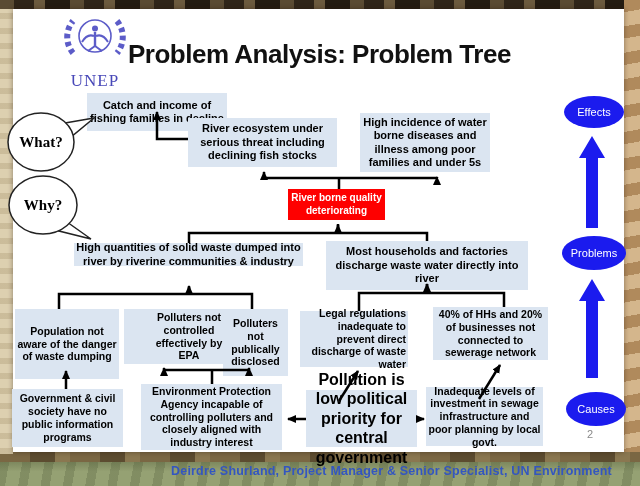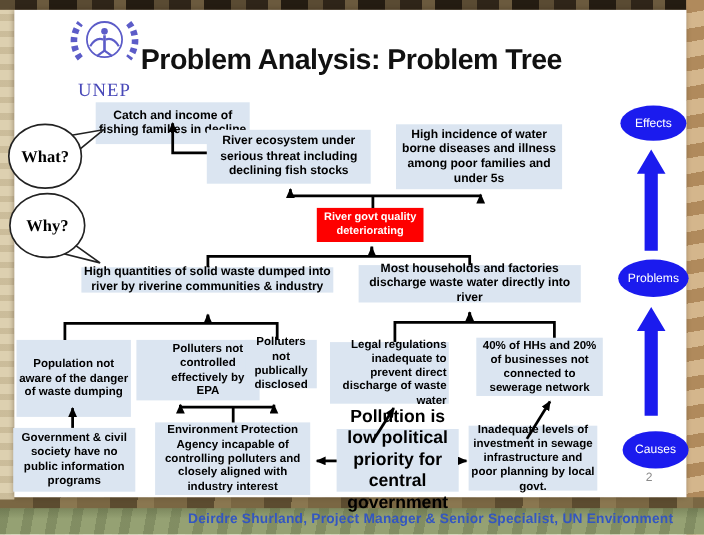--- a/index.html
+++ b/index.html
@@ -34,27 +34,27 @@
     font-size:26px;font-weight:800;color:#111;letter-spacing:-0.5px;}
 
   .logo{position:absolute;left:42px;top:0px;width:80px;height:84px;text-align:center;}
   .logo-text{font-family:"Liberation Serif",serif;font-size:17px;color:#4848b8;letter-spacing:1px;margin-top:-4px;}
 
   .node{position:absolute;background:#dbe5f1;color:#000;font-weight:bold;
     display:flex;align-items:center;justify-content:center;text-align:center;
     line-height:1.22;padding:1px 2px;box-sizing:border-box;}
   .n-catch      {left:87px; top:69px; width:140px;height:38px;font-size:11px;margin-top:24px;}
   .n-ecosystem  {left:188px;top:118px;width:149px;height:49px;font-size:11px;}
-  .n-incidence  {left:360px;top:113px;width:151px;height:59px;font-size:11px;text-align:center;}
+  .n-incidence  {left:360px;top:113px;width:130px;height:59px;font-size:11px;text-align:center;}
   .n-red{left:288px;top:189px;width:97px;height:31px;font-size:10px;background:#fe0000;color:#fff;}
   .n-solidwaste {left:74px; top:243px;width:229px;height:23px;font-size:11px;}
-  .n-households {left:326px;top:241px;width:202px;height:34px;font-size:11px;}
+  .n-households {left:326px;top:241px;width:202px;height:49px;font-size:11px;}
   .n-population {left:15px; top:309px;width:104px;height:70px;font-size:10.5px;}
   .n-pollutersepa{left:124px;top:309px;width:112px;height:55px;font-size:10.5px;padding-left:20px;}
-  .n-disclosed  {left:223px;top:309px;width:65px;height:44px;font-size:10.5px;}
+  .n-disclosed  {left:223px;top:309px;width:65px;height:67px;font-size:10.5px;}
   .n-legal      {left:300px;top:311px;width:108px;height:56px;font-size:10.5px;text-align:right;}
   .n-hhs40      {left:433px;top:307px;width:115px;height:53px;font-size:10.5px;}
   .n-govt       {left:12px; top:389px;width:111px;height:58px;font-size:10.5px;}
   .n-epaagency  {left:141px;top:384px;width:141px;height:66px;font-size:10.5px;padding:1px 0;}
   .n-pollutionlow{left:306px;top:390px;width:111px;height:57px;font-size:16px;}
   .n-inadequate {left:426px;top:387px;width:117px;height:59px;font-size:10.5px;}
 
   .connectors{position:absolute;left:0;top:0;width:640px;height:486px;pointer-events:none;}
 
   .oval{position:absolute;background:#1b1bee;border-radius:50%;color:#fff;
@@ -92,21 +92,21 @@
       </svg>
       <div class="logo-text">UNEP</div>
     </div>
 
     <h1 class="title">Problem Analysis: Problem Tree</h1>
   </div>
 
   <div class="node n-catch">Catch and income of fishing families in decline</div>
   <div class="node n-ecosystem">River ecosystem under serious threat including declining fish stocks</div>
   <div class="node n-incidence">High incidence of water borne diseases and illness among poor families and under 5s</div>
-  <div class="node n-red">River govt quality deteriorating</div>
+  <div class="node n-red">River borne quality deteriorating</div>
   <div class="node n-solidwaste">High quantities of solid waste dumped into river by riverine communities &amp; industry</div>
   <div class="node n-households">Most households and factories discharge waste water directly into river</div>
   <div class="node n-population">Population not aware of the danger of waste dumping</div>
   <div class="node n-pollutersepa">Polluters not controlled effectively by EPA</div>
   <div class="node n-disclosed">Polluters not publically disclosed</div>
   <div class="node n-legal">Legal regulations inadequate to prevent direct discharge of waste water</div>
   <div class="node n-hhs40">40% of HHs and 20% of businesses not connected to sewerage network</div>
   <div class="node n-govt">Government &amp; civil society have no public information programs</div>
   <div class="node n-epaagency">Environment Protection Agency incapable of controlling polluters and closely aligned with industry interest</div>
   <div class="node n-pollutionlow">Pollution is low political priority for central government</div>

